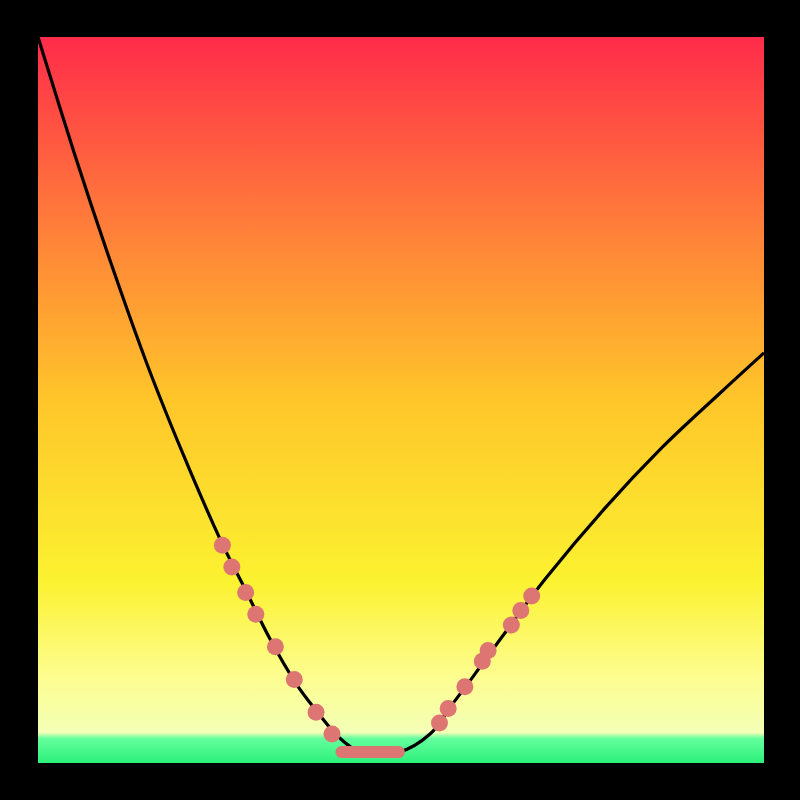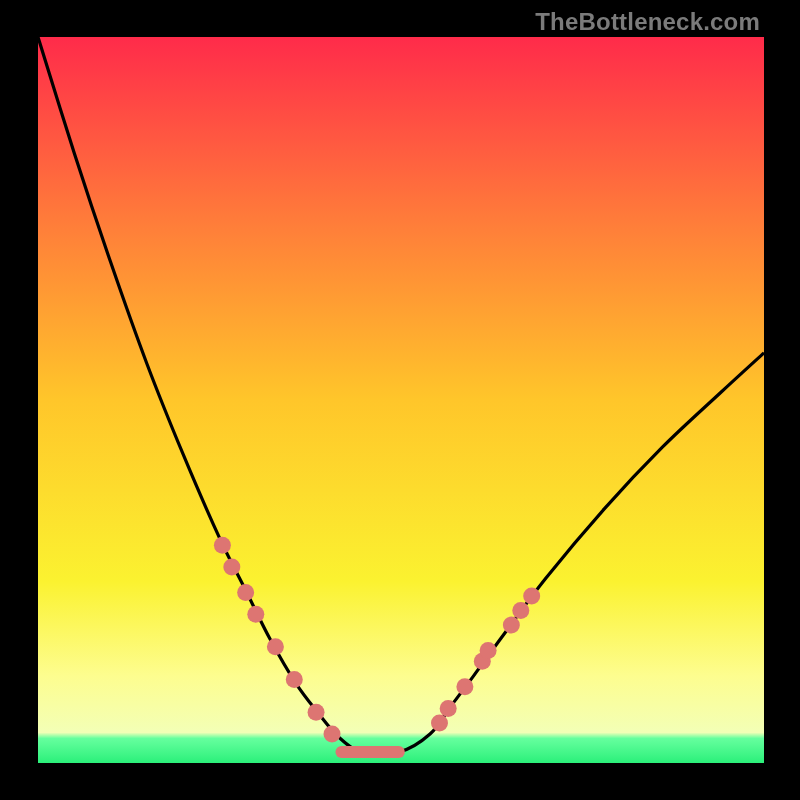--- a/index.html
+++ b/index.html
@@ -39,21 +39,20 @@
     font-size: 24px;
     font-weight: 600;
     color: #7b7b7b;
     letter-spacing: 0.2px;
   }
 </style>
 </head>
 <body>
 <div class="stage">
 
-  <div class="watermark">TheBottleneck.com</div>
 
   <div class="plot">
 
     <svg class="gradient" viewBox="0 0 726 726" preserveAspectRatio="none">
       <defs>
         <linearGradient id="bg" x1="0" y1="0" x2="0" y2="1">
           <stop id="g0" offset="0%" stop-color="#ff2b4a"></stop>
           <stop id="g1" offset="25%" stop-color="#ff7b3a"></stop>
           <stop id="g2" offset="50%" stop-color="#ffc62a"></stop>
           <stop id="g3" offset="75%" stop-color="#fbf230"></stop>

